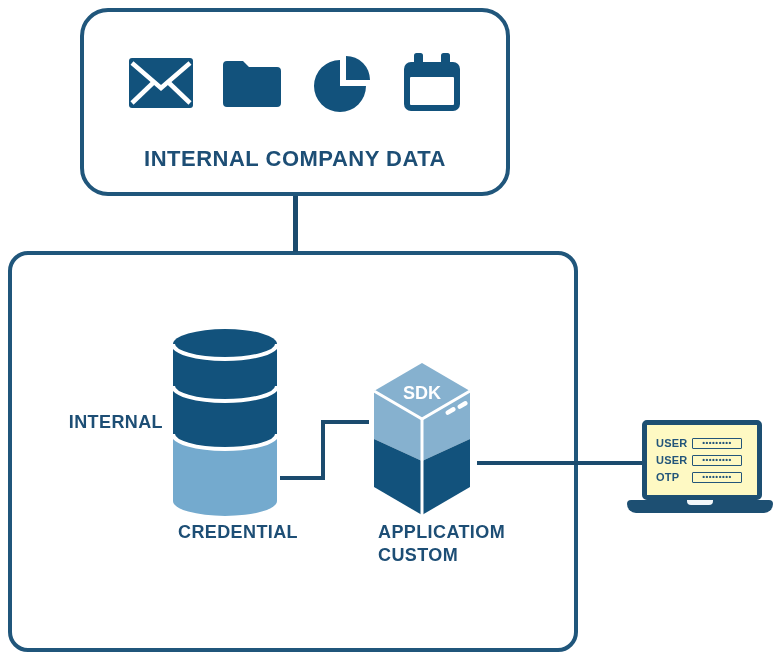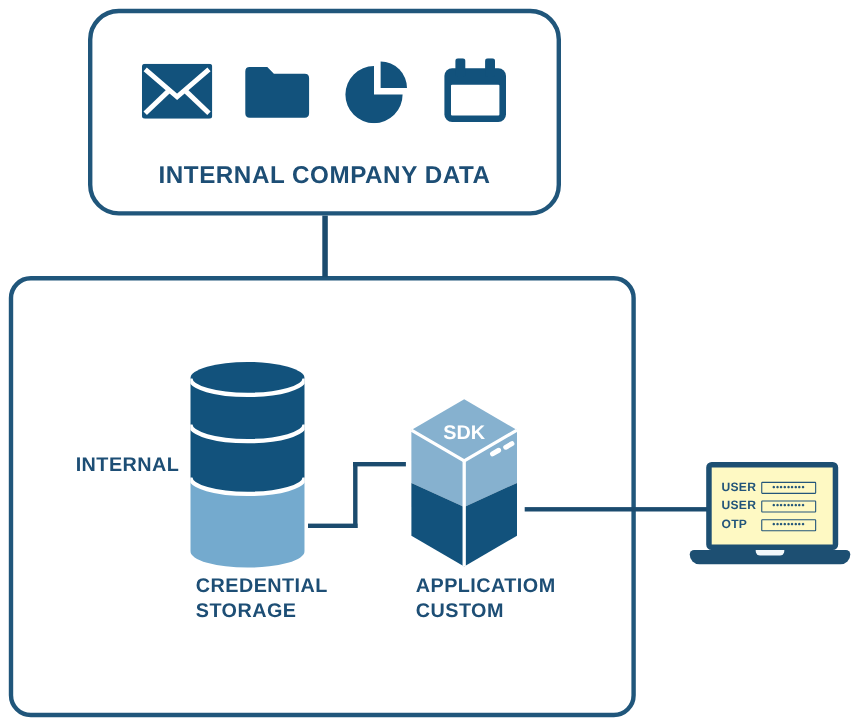--- a/index.html
+++ b/index.html
@@ -116,21 +116,20 @@
       <path d="M2 30 L50 58 L98 30" fill="none" stroke="#ffffff" stroke-width="3"></path>
       <line x1="50" y1="58" x2="50" y2="154" stroke="#ffffff" stroke-width="3"></line>
       <rect x="-5" y="-2" width="11" height="4.5" rx="2.2" fill="#ffffff" transform="translate(78,50) rotate(-30)"></rect>
       <rect x="-5" y="-2" width="11" height="4.5" rx="2.2" fill="#ffffff" transform="translate(90,44) rotate(-30)"></rect>
       <text x="50" y="38" text-anchor="middle" fill="#ffffff" font-size="18" font-weight="bold" font-family="Liberation Sans, sans-serif">SDK</text>
     </svg>
   </div>
 
   <div class="caption" style="left:178px;top:521px;">
     <div>CREDENTIAL</div>
-    <div>STORAGE</div>
   </div>
   <div class="caption" style="left:378px;top:521px;">
     <div>APPLICATIOM</div>
     <div>CUSTOM</div>
   </div>
 
   <div class="conn" style="left:477px;top:461px;width:166px;height:4px;"></div>
 
   <div class="laptop">
     <div class="laptop-screen">

